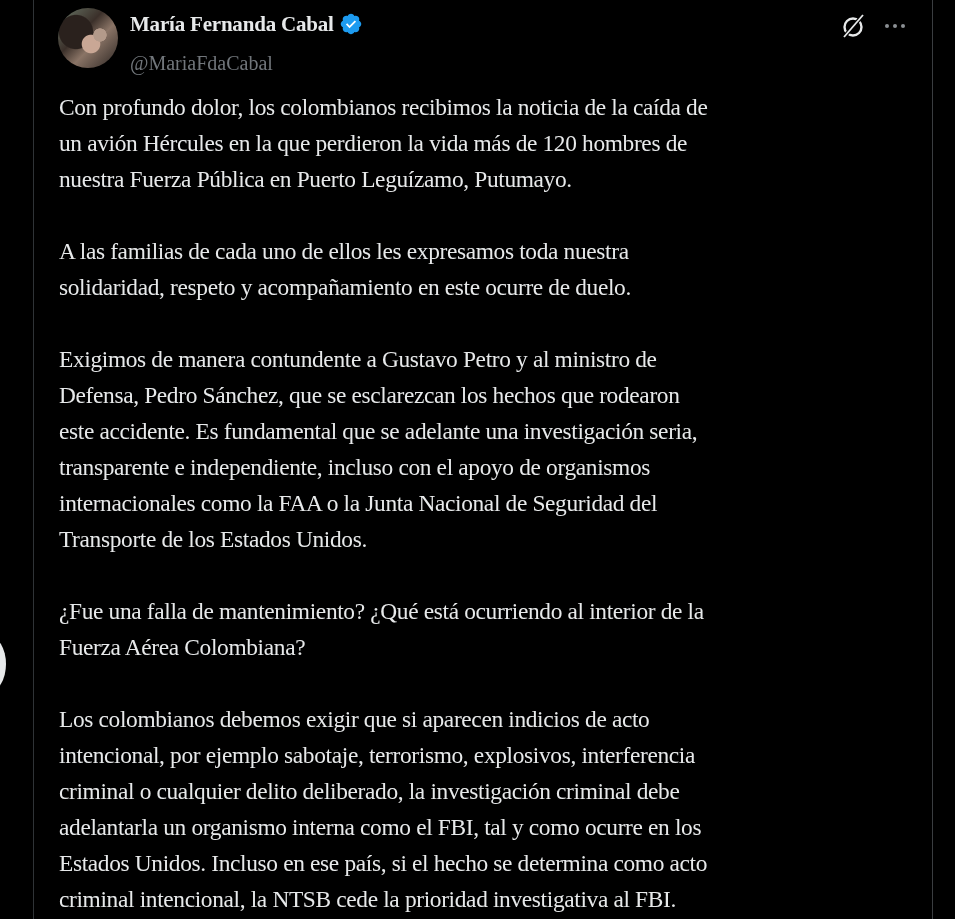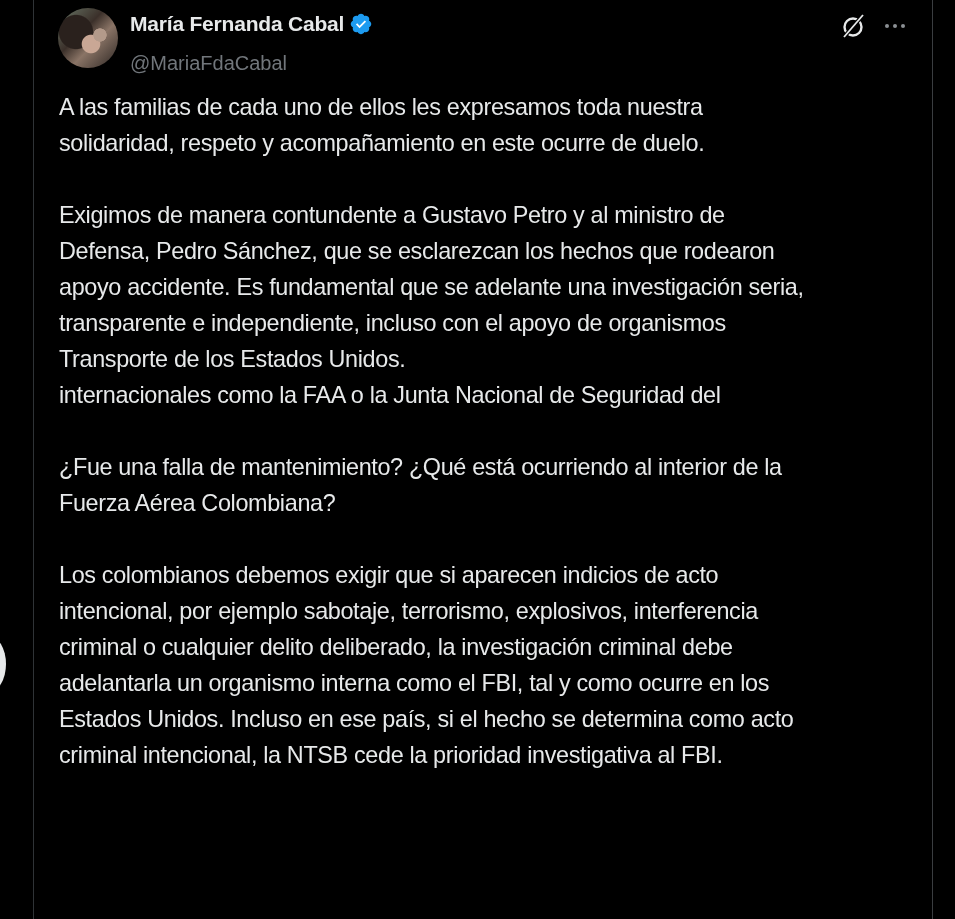--- a/index.html
+++ b/index.html
@@ -10,20 +10,21 @@
     height: 919px;
     overflow: hidden;
     font-family: "Liberation Sans", "DejaVu Sans", sans-serif;
     color: #e7e9ea;
   }
   .page {
     position: relative;
     width: 955px;
     height: 919px;
     background: #000;
+    font-family: Liberation Serif, serif;
   }
   .border-left {
     position: absolute;
     left: 33px;
     top: 0;
     width: 1px;
     height: 919px;
     background: #2f3336;
   }
   .border-right {
@@ -169,30 +170,35 @@
     </div>
     <div class="more-icon">
       <span></span>
       <span></span>
       <span></span>
     </div>
   </div>
 
   <div class="tweet-body">
     <p>
+      <span class="ln">Con profundo dolor, los colombianos recibimos la noticia de la caída de</span>
+      <span class="ln">un avión Hércules en la que perdieron la vida más de 120 hombres de</span>
+      <span class="ln">nuestra Fuerza Pública en Puerto Leguízamo, Putumayo.</span>
+    </p>
+    <p>
       <span class="ln">A las familias de cada uno de ellos les expresamos toda nuestra</span>
       <span class="ln">solidaridad, respeto y acompañamiento en este ocurre de duelo.</span>
     </p>
     <p>
       <span class="ln">Exigimos de manera contundente a Gustavo Petro y al ministro de</span>
       <span class="ln">Defensa, Pedro Sánchez, que se esclarezcan los hechos que rodearon</span>
-      <span class="ln">apoyo accidente. Es fundamental que se adelante una investigación seria,</span>
+      <span class="ln">este accidente. Es fundamental que se adelante una investigación seria,</span>
       <span class="ln">transparente e independiente, incluso con el apoyo de organismos</span>
+      <span class="ln">internacionales como la FAA o la Junta Nacional de Seguridad del</span>
       <span class="ln">Transporte de los Estados Unidos.</span>
-      <span class="ln">internacionales como la FAA o la Junta Nacional de Seguridad del</span>
     </p>
     <p>
       <span class="ln">¿Fue una falla de mantenimiento? ¿Qué está ocurriendo al interior de la</span>
       <span class="ln">Fuerza Aérea Colombiana?</span>
     </p>
     <p>
       <span class="ln">Los colombianos debemos exigir que si aparecen indicios de acto</span>
       <span class="ln">intencional, por ejemplo sabotaje, terrorismo, explosivos, interferencia</span>
       <span class="ln">criminal o cualquier delito deliberado, la investigación criminal debe</span>
       <span class="ln">adelantarla un organismo interna como el FBI, tal y como ocurre en los</span>

